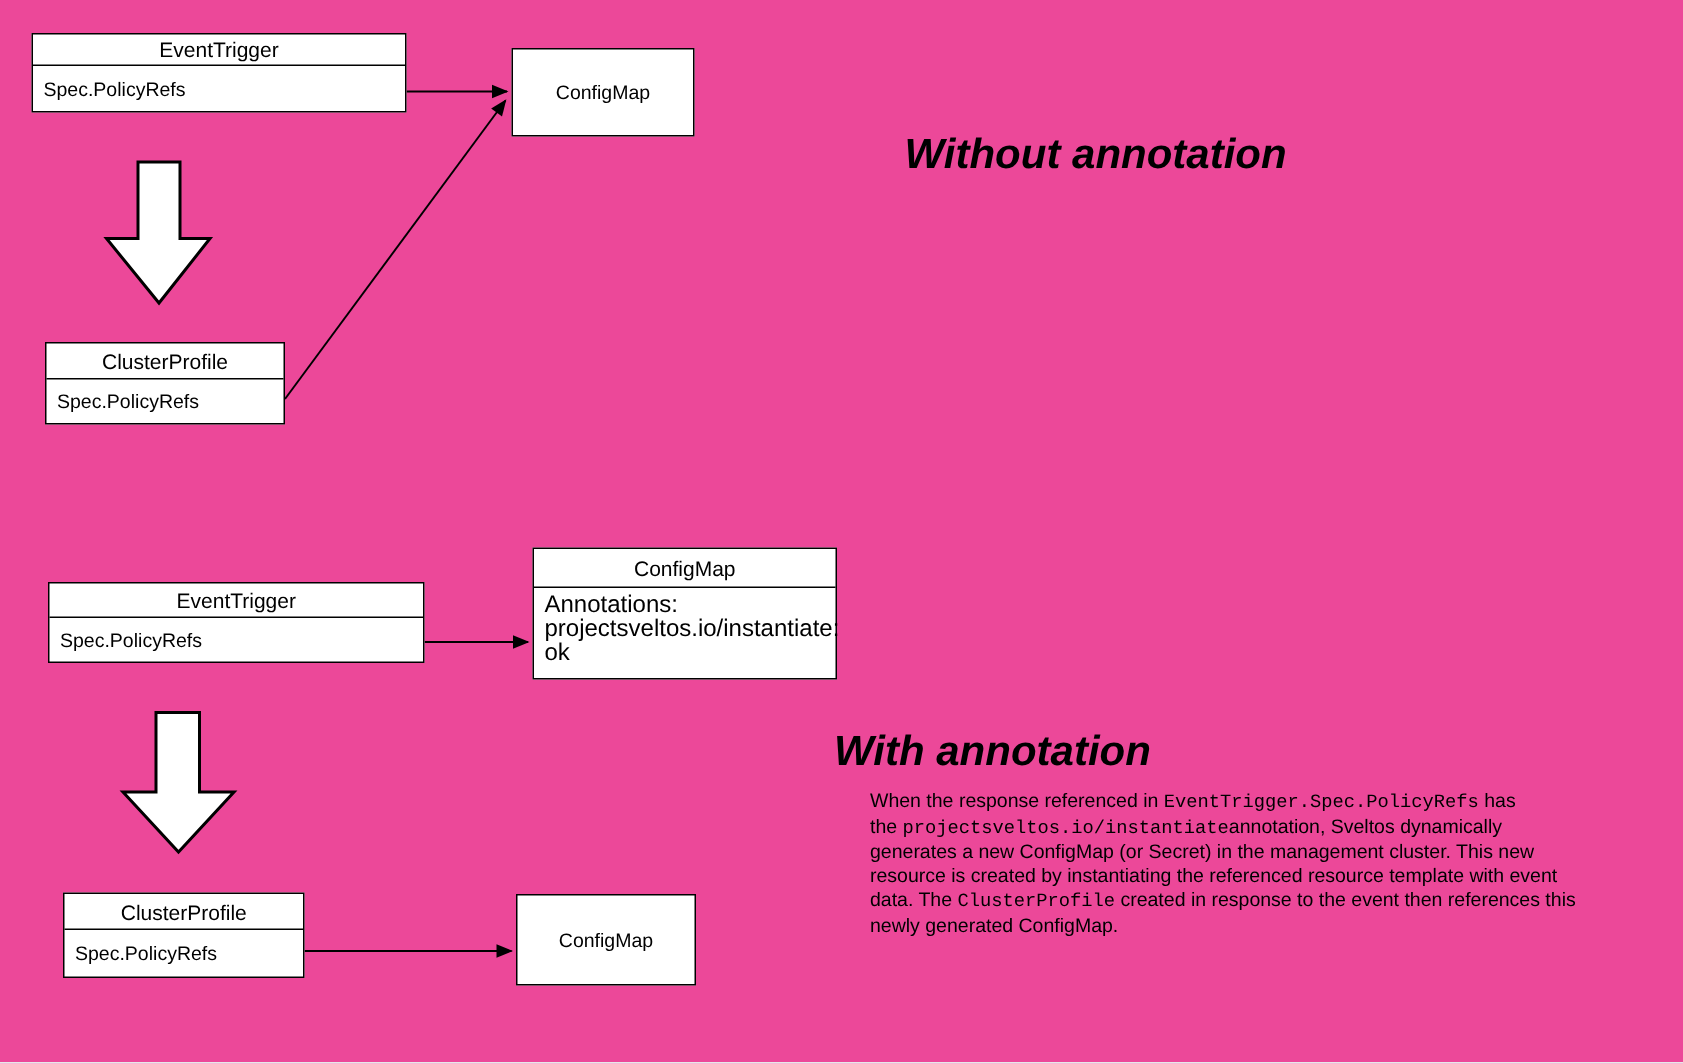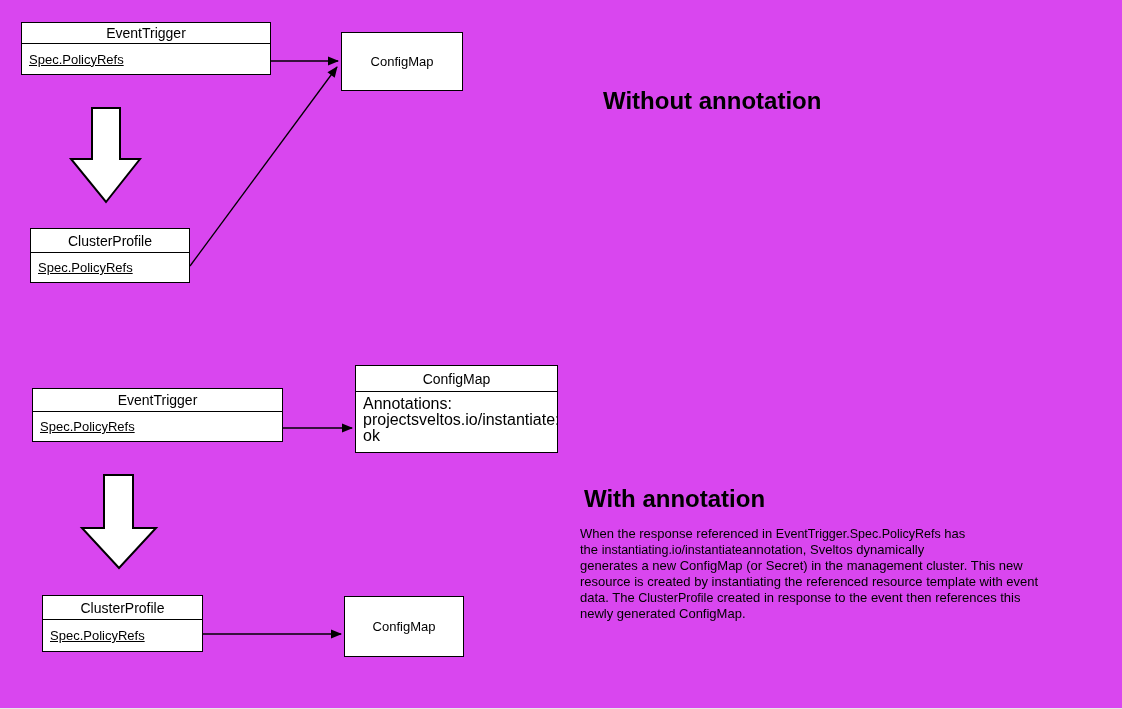--- a/index.html
+++ b/index.html
@@ -1,19 +1,19 @@
 <!DOCTYPE html>
 <html><head>
 <meta charset="utf-8">
 <style>
   html,body{margin:0;padding:0;background:#ffffff;}
   .canvas{
     position:relative;
     width:1122px;height:709px;
-    background:#d946ef;
+    background:#ec4899;
     color:#000;
     font-family:"Liberation Sans",sans-serif;
     overflow:hidden;
     border-bottom:1px solid #e8e8e8;
     box-sizing:border-box;
   }
   svg.arrows{position:absolute;left:0;top:0;width:1122px;height:709px;}
   .entity{
     position:absolute;
     border:1px solid #000;
@@ -25,51 +25,51 @@
     display:flex;align-items:center;justify-content:center;
     border-bottom:1px solid #000;
     font-size:14px;
     flex:0 0 auto;
   }
   .entity-row{
     display:flex;align-items:center;
     padding-left:7px;
     font-size:13px;
     flex:1 1 auto;
-    text-decoration:underline;
   }
   .entity-body{
     padding:4px 7px;
     font-size:16px;line-height:16px;
     white-space:pre-line;
     flex:1 1 auto;
   }
   .plainbox{
     position:absolute;
     border:1px solid #000;
     background:#fff;
     display:flex;align-items:center;justify-content:center;
     font-size:13px;
     box-sizing:border-box;
   }
   .heading{
     position:absolute;
-    font-size:24px;
+    font-size:28px;
     font-weight:bold;
     letter-spacing:0px;
+    font-style:italic;
   }
   .para{
     position:absolute;
     font-size:13px;
     line-height:16px;
     white-space:pre-line;
     width:478px;
   }
   .code{
-    font-family:Liberation Sans, sans-serif;
+    font-family:Liberation Mono, monospace;
     font-size:12.5px;
   }
 </style>
 </head>
 <body>
 
 <div class="canvas">
 
   <svg class="arrows" viewBox="0 0 1122 709" xmlns="http://www.w3.org/2000/svg">
     <defs>
@@ -121,22 +121,22 @@
     <div class="entity-row">Spec.PolicyRefs</div>
   </div>
 
   <div class="plainbox" style="left:344px;top:596px;width:120px;height:61px">
     <span>ConfigMap</span>
   </div>
 
   <h2 class="heading" style="left:603px;top:87px;margin:0">Without annotation</h2>
 
 
-  <h2 class="heading" style="left:584px;top:485px;margin:0">With annotation</h2>
+  <h2 class="heading" style="left:556px;top:485px;margin:0">With annotation</h2>
 
   <div class="para" style="left:580px;top:526px"><span>When the response referenced in </span><span class="code">EventTrigger.Spec.PolicyRefs</span><span> has
-the </span><span class="code">instantiating.io/instantiate</span><span>annotation, Sveltos dynamically
+the </span><span class="code">projectsveltos.io/instantiate</span><span>annotation, Sveltos dynamically
 generates a new ConfigMap (or Secret) in the management cluster. This new
 resource is created by instantiating the referenced resource template with event
 data. The </span><span class="code">ClusterProfile</span><span> created in response to the event then references this
 newly generated ConfigMap.</span></div>
 
 </div>
 
 </body></html>

